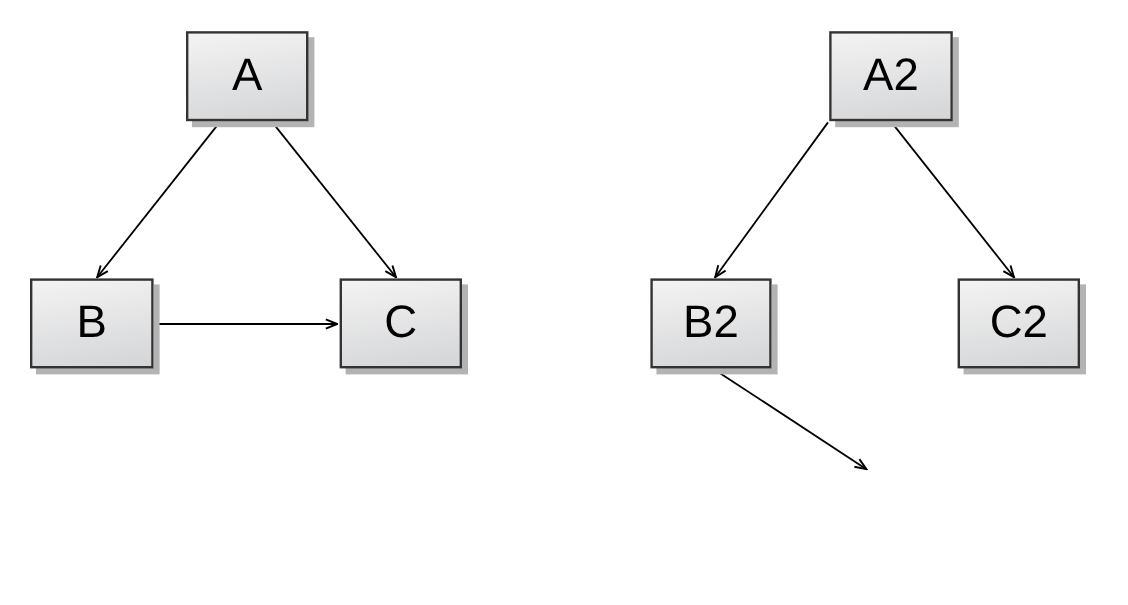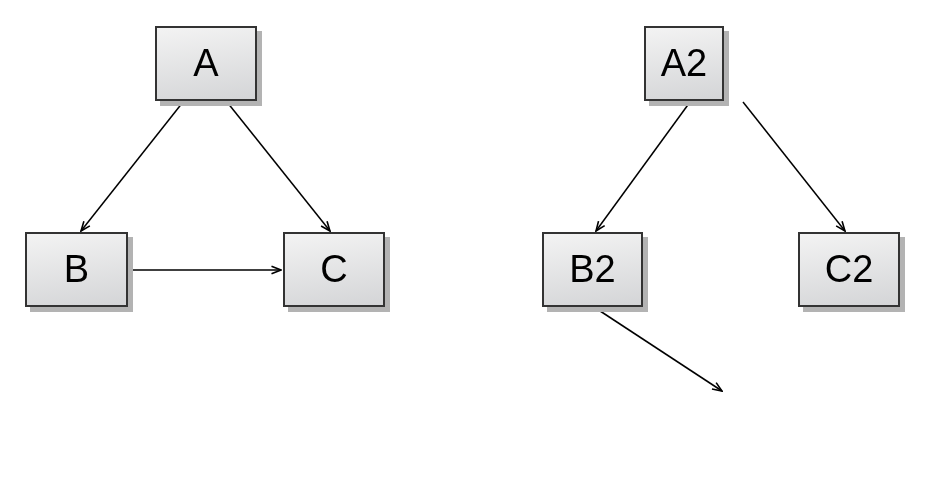--- a/index.html
+++ b/index.html
@@ -65,21 +65,21 @@
     </svg>
 <div class="node" style="left: 155px; top: 26px; width: 102px; height: 75px;">
       <span>A</span>
     </div>
     <div class="node" style="left: 25px; top: 232px; width: 103px; height: 75px;">
       <span>B</span>
     </div>
     <div class="node" style="left: 283px; top: 232px; width: 102px; height: 75px;">
       <span>C</span>
     </div>
-    <div class="node" style="left: 644px; top: 26px; width: 80px; height: 75px; text-align: center;">
+    <div class="node" style="left: 691px; top: 26px; width: 103px; height: 75px; text-align: center;">
       <span>A2</span>
     </div>
     <div class="node" style="left: 542px; top: 232px; width: 101px; height: 75px; align-items: center;">
       <span>B2</span>
     </div>
     <div class="node" style="left: 798px; top: 232px; width: 102px; height: 75px;">
       <span>C2</span>
     </div>
   </div>
 

